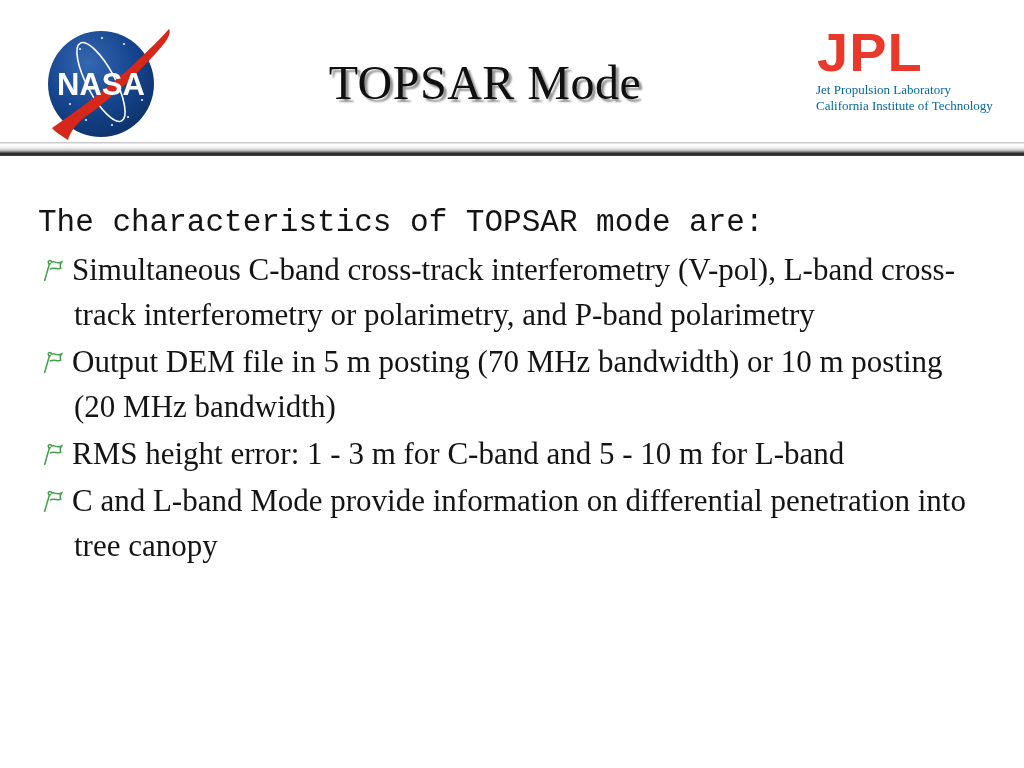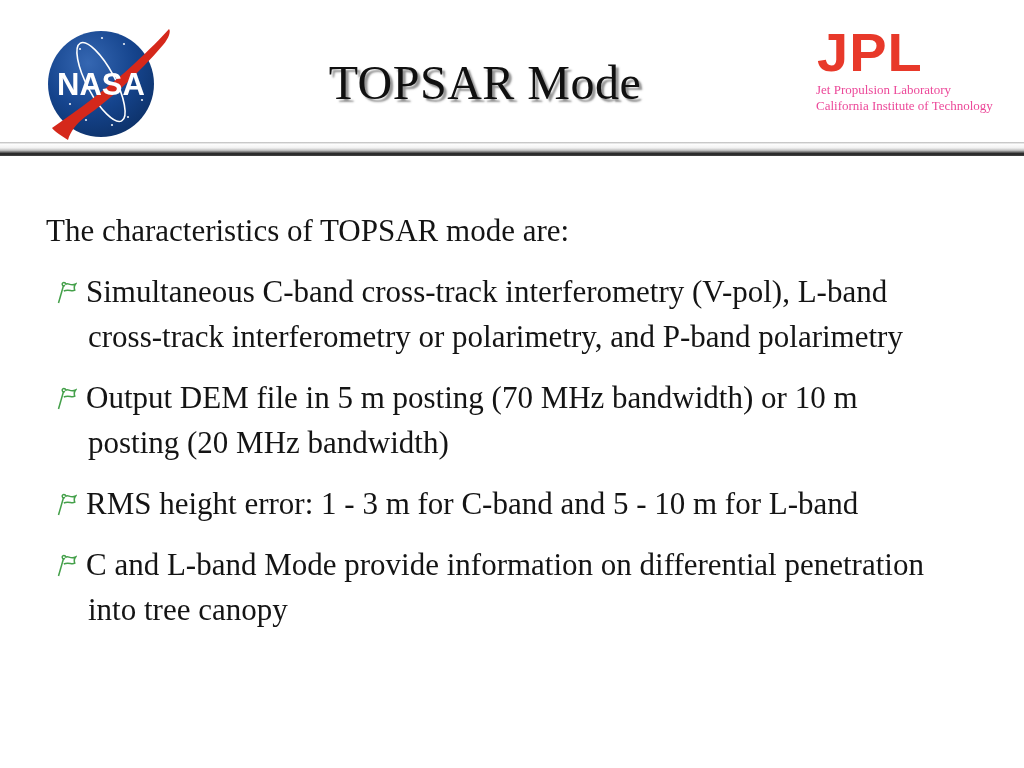--- a/index.html
+++ b/index.html
@@ -29,37 +29,37 @@
     font-size:56px;line-height:52px;
     color:#e8392a;
     letter-spacing:1px;
     margin-left:1px;
     transform:scaleY(0.95);
     transform-origin:left top;
   }
   .jpl-caption{
     margin-top:2px;
     font-size:13px;line-height:15.5px;
-    color:#ec4899;
+    color:#0369a1;
     white-space:nowrap;
   }
   .header-divider{
     position:absolute;left:0;top:142px;width:1024px;height:14px;
     background:linear-gradient(to bottom,
       #b9b9b9 0%, #fdfdfd 16%, #f2f2f2 42%,
       #bfbfbf 60%, #6f6f6f 72%, #1f1f1f 84%, #474747 100%);
   }
   
   .slide-body{
     position:absolute;left:38px;top:200px;width:934px;
     font-size:31px;line-height:45px;
   }
-  .intro{margin:8px;}
+  .intro{margin:0;font-family:Liberation Mono, monospace;}
   .bullet{
-    margin:16px;
+    margin:2px;
     padding-left:34px;
     text-indent:-34px;
   }
   .flag-icon{
     display:inline-block;
     width:23px;height:24px;
     margin-right:9px;
     vertical-align:-3px;
   }
 </style>

